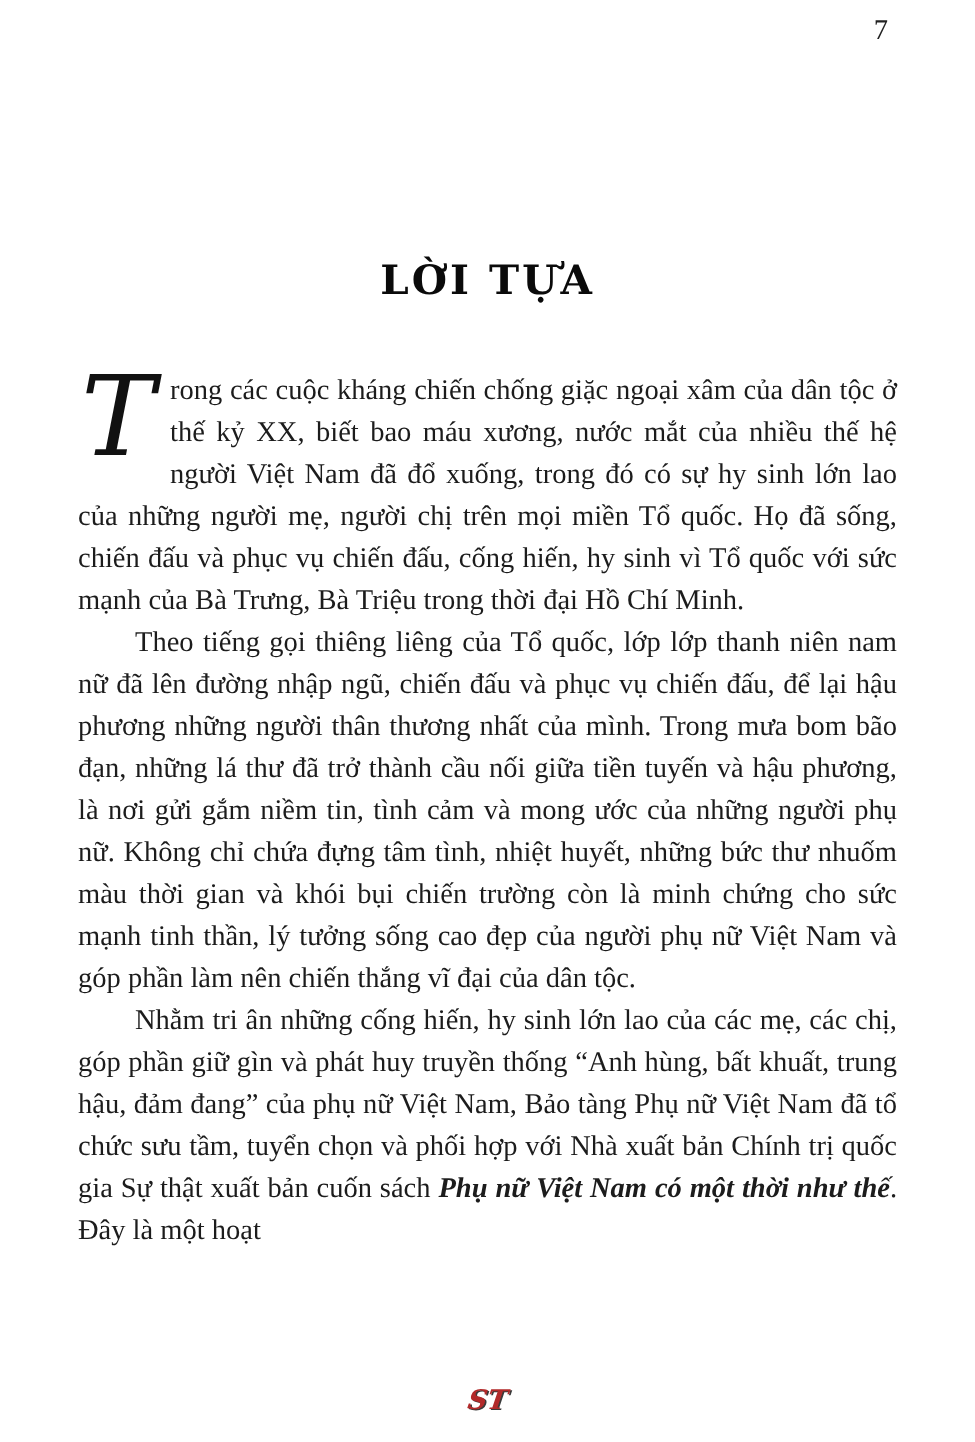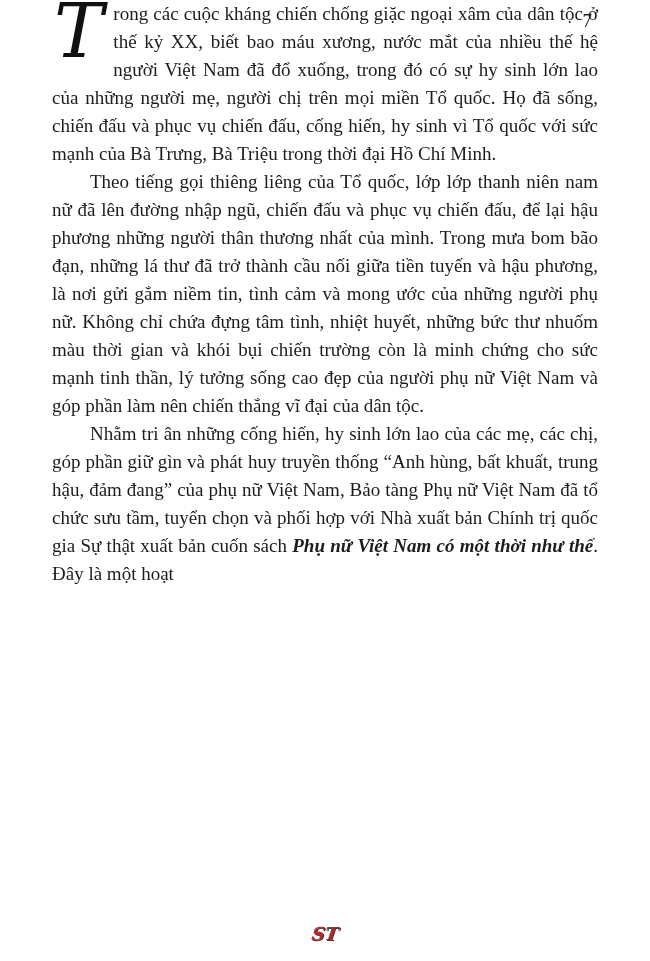--- a/index.html
+++ b/index.html
@@ -81,20 +81,21 @@
 </style>
 </head>
 <body>
 
 <div class="page">
 
   <div class="page-number">7</div>
 
   <div class="content">
 
+    <h1 class="title">LỜI TỰA</h1>
 
     <p class="body-para">
       <span class="dropcap">T</span><span>rong các cuộc kháng chiến chống giặc ngoại xâm của dân tộc ở thế kỷ XX, biết bao máu xương, nước mắt của nhiều thế hệ người Việt Nam đã đổ xuống, trong đó có sự hy sinh lớn lao của những người mẹ, người chị trên mọi miền Tổ quốc. Họ đã sống, chiến đấu và phục vụ chiến đấu, cống hiến, hy sinh vì Tổ quốc với sức mạnh của Bà Trưng, Bà Triệu trong thời đại Hồ Chí Minh.</span>
     </p>
 
     <p class="body-para indent">Theo tiếng gọi thiêng liêng của Tổ quốc, lớp lớp thanh niên nam nữ đã lên đường nhập ngũ, chiến đấu và phục vụ chiến đấu, để lại hậu phương những người thân thương nhất của mình. Trong mưa bom bão đạn, những lá thư đã trở thành cầu nối giữa tiền tuyến và hậu phương, là nơi gửi gắm niềm tin, tình cảm và mong ước của những người phụ nữ. Không chỉ chứa đựng tâm tình, nhiệt huyết, những bức thư nhuốm màu thời gian và khói bụi chiến trường còn là minh chứng cho sức mạnh tinh thần, lý tưởng sống cao đẹp của người phụ nữ Việt Nam và góp phần làm nên chiến thắng vĩ đại của dân tộc.</p>
 
     <p class="body-para indent">
       <span>Nhằm tri ân những cống hiến, hy sinh lớn lao của các mẹ, các chị, góp phần giữ gìn và phát huy truyền thống “Anh hùng, bất khuất, trung hậu, đảm đang” của phụ nữ Việt Nam, Bảo tàng Phụ nữ Việt Nam đã tổ chức sưu tầm, tuyển chọn và phối hợp với Nhà xuất bản Chính trị quốc gia Sự thật xuất bản cuốn sách </span><span class="book-title">Phụ nữ Việt Nam có một thời như thế</span><span>. Đây là một hoạt</span>
     </p>

